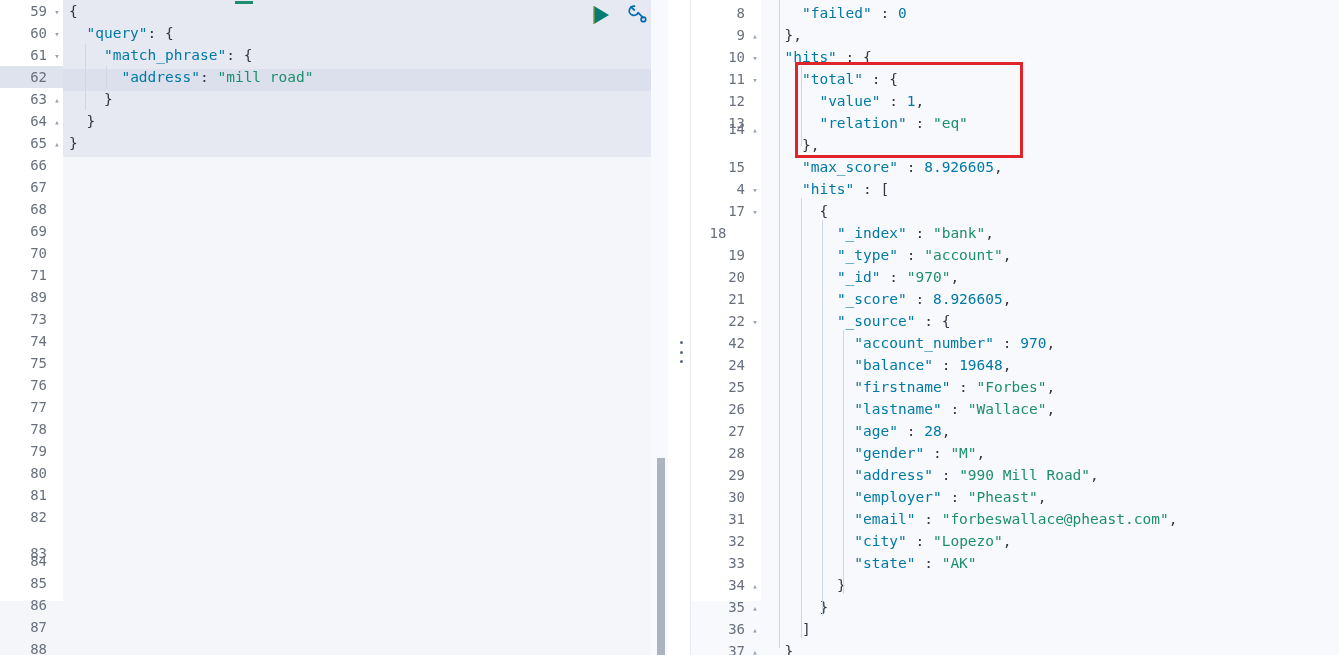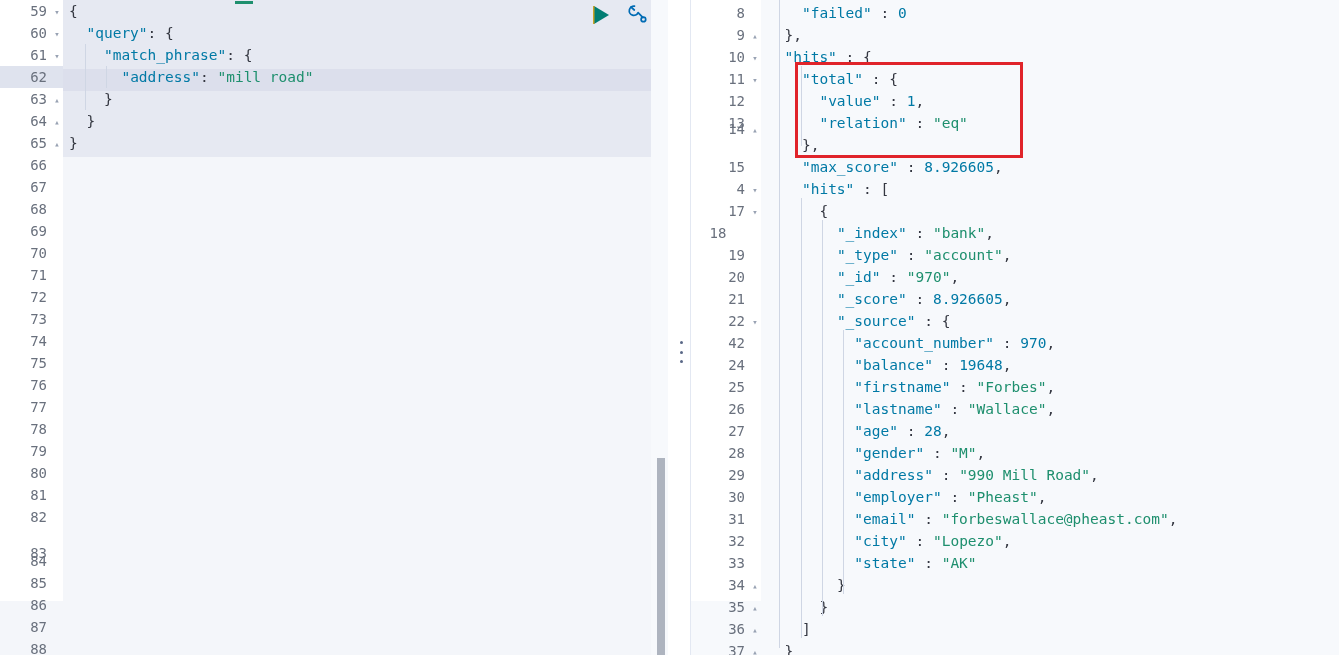--- a/index.html
+++ b/index.html
@@ -257,21 +257,21 @@
         <div class="gutter-line active-gutter" style="top: 66px;"><span class="num">62</span><span class="fold"></span></div>
         <div class="gutter-line" style="top: 88px;"><span class="num">63</span><span class="fold">▴</span></div>
         <div class="gutter-line" style="top: 110px;"><span class="num">64</span><span class="fold">▴</span></div>
         <div class="gutter-line" style="top: 132px;"><span class="num">65</span><span class="fold">▴</span></div>
         <div class="gutter-line" style="top: 154px;"><span class="num">66</span><span class="fold"></span></div>
         <div class="gutter-line" style="top: 176px;"><span class="num">67</span><span class="fold"></span></div>
         <div class="gutter-line" style="top: 198px;"><span class="num">68</span><span class="fold"></span></div>
         <div class="gutter-line" style="top: 220px;"><span class="num">69</span><span class="fold"></span></div>
         <div class="gutter-line" style="top: 242px;"><span class="num">70</span><span class="fold"></span></div>
         <div class="gutter-line" style="top: 264px;"><span class="num">71</span><span class="fold"></span></div>
-        <div class="gutter-line" style="top: 286px;"><span class="num">72</span><span class="fold"></span></div>
+        <div class="gutter-line" style="top: 286px;"><span class="num">89</span><span class="fold"></span></div>
         <div class="gutter-line" style="top: 308px; padding-left: 8px;"><span class="num">73</span><span class="fold"></span></div>
         <div class="gutter-line" style="top: 330px;"><span class="num">74</span><span class="fold"></span></div>
         <div class="gutter-line" style="top: 352px;"><span class="num">75</span><span class="fold"></span></div>
         <div class="gutter-line" style="top: 374px;"><span class="num">76</span><span class="fold"></span></div>
         <div class="gutter-line" style="top: 396px;"><span class="num">77</span><span class="fold"></span></div>
         <div class="gutter-line" style="top: 418px;"><span class="num">78</span><span class="fold"></span></div>
         <div class="gutter-line" style="top: 440px;"><span class="num">79</span><span class="fold"></span></div>
         <div class="gutter-line" style="top: 462px;"><span class="num">80</span><span class="fold"></span></div>
         <div class="gutter-line" style="top: 484px;"><span class="num">81</span><span class="fold"></span></div>
         <div class="gutter-line" style="top: 506px;"><span class="num">82</span><span class="fold"></span></div>

